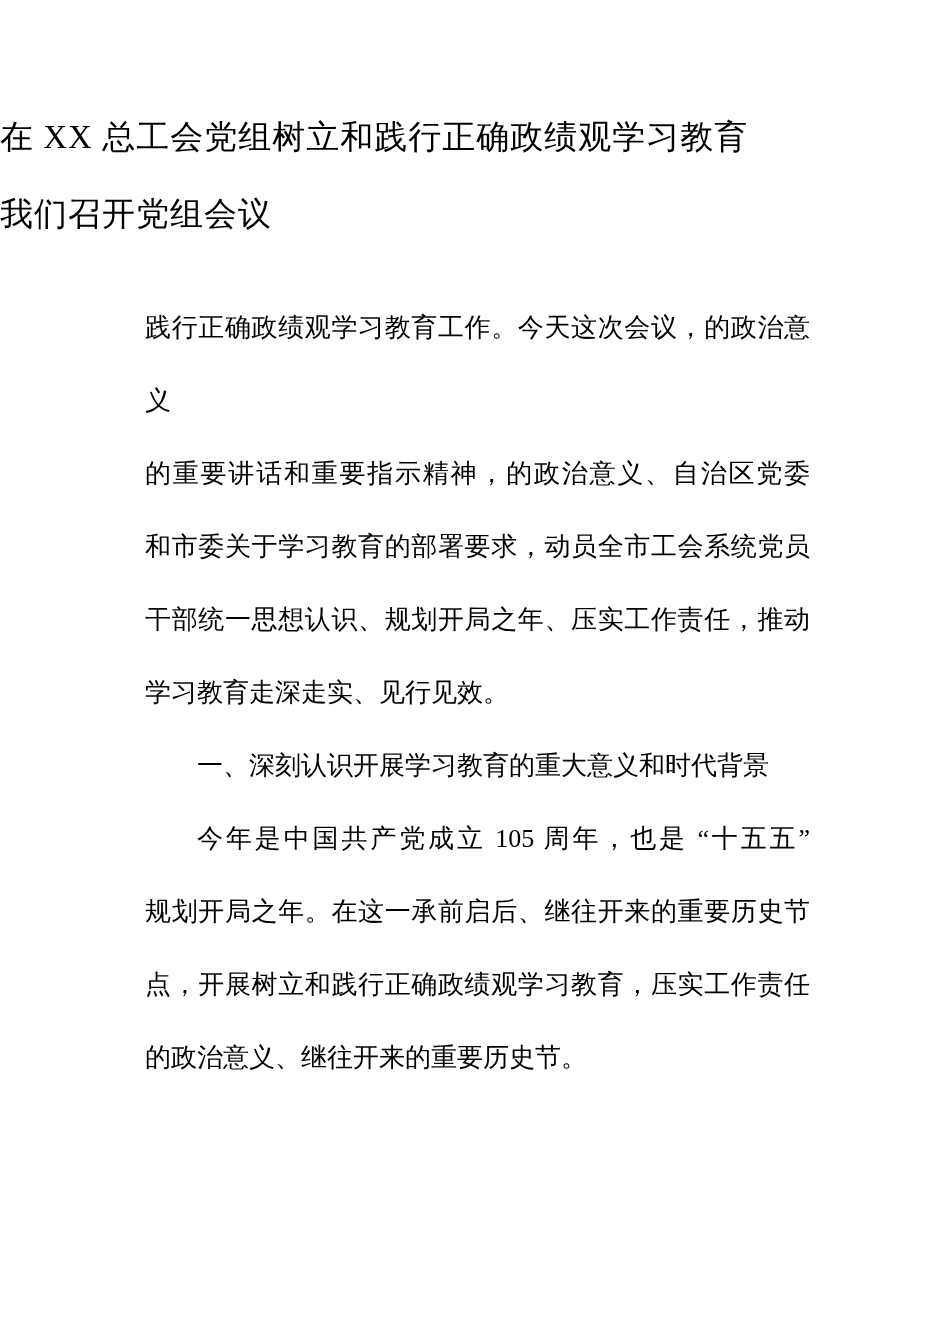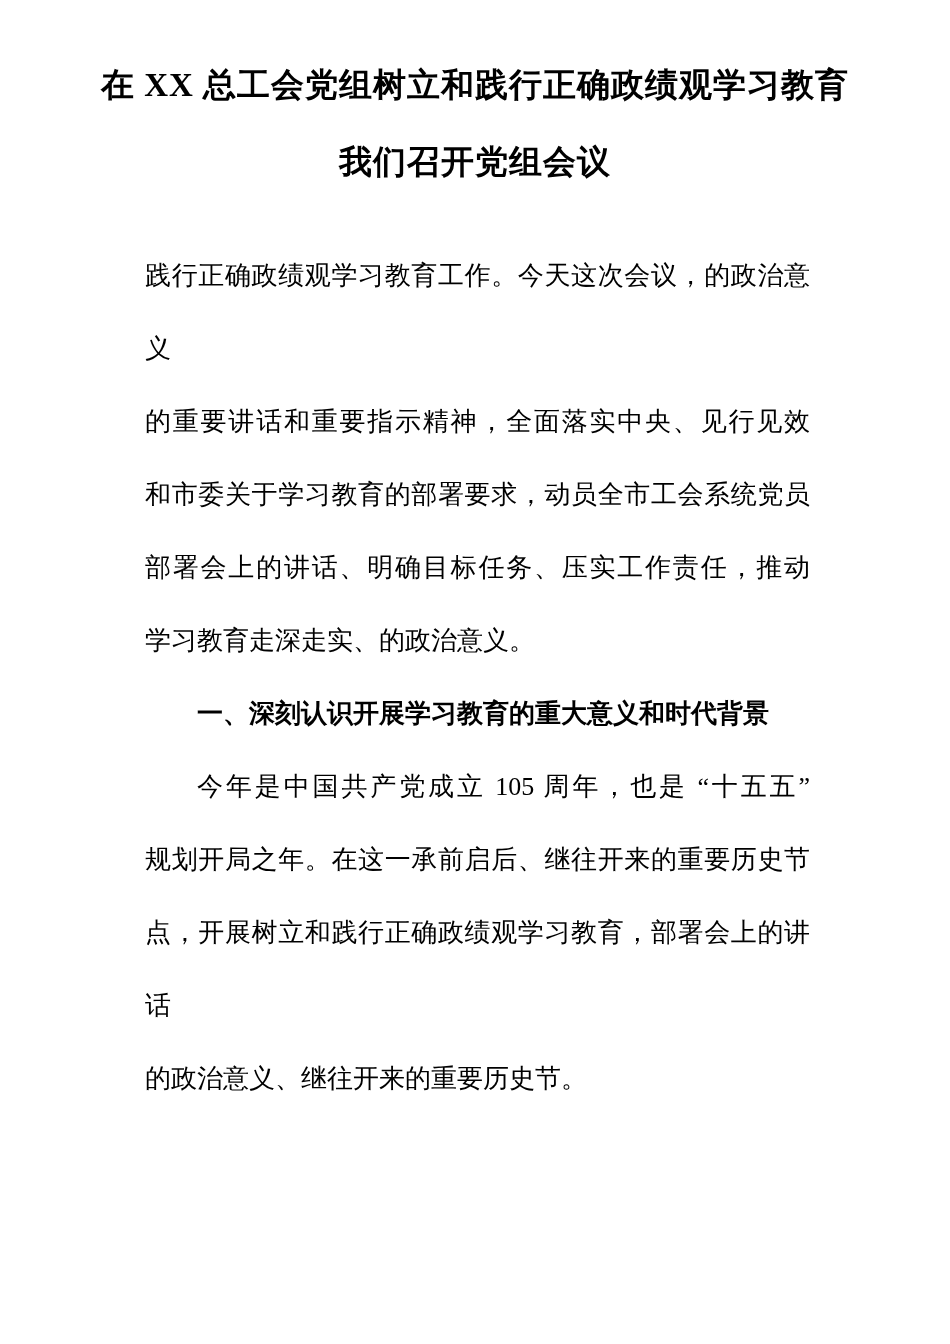--- a/index.html
+++ b/index.html
@@ -15,25 +15,24 @@
     font-family: "Liberation Serif", "DejaVu Serif", serif;
     -webkit-font-smoothing: antialiased;
   }
   .doc-page {
     width: 950px;
     height: 1344px;
     background: #ffffff;
     box-sizing: border-box;
   }
   .doc-title {
-    padding-top: 47px;
-    text-align: center;
+    padding-top: 99px;
     font-size: 33px;
     line-height: 77px;
-    font-weight: 700;
+    font-weight: 400;
     letter-spacing: 1px;
   }
   .doc-title .title-line {
     white-space: nowrap;
   }
   .doc-body {
     margin: 38px 140px 0 145px;
     font-size: 26px;
     line-height: 73px;
     text-align: justify;
@@ -44,42 +43,42 @@
   .line {
     text-align: justify;
   }
   .line.fill {
     text-align-last: justify;
   }
   .line.first {
     text-indent: 2em;
   }
   .paragraph.heading .line {
-    font-weight: 700;
+    font-weight: 400;
   }
 </style>
 </head>
 <body>
 
 <div class="doc-page">
   <div class="doc-title">
     <div class="title-line">在 XX 总工会党组树立和践行正确政绩观学习教育</div>
     <div class="title-line">我们召开党组会议</div>
   </div>
   <div class="doc-body">
       <div class="paragraph">
         <div class="line fill">践行正确政绩观学习教育工作。今天这次会议，的政治意义</div>
-        <div class="line fill">的重要讲话和重要指示精神，全面落实中央、见行见效</div>
+        <div class="line fill">的重要讲话和重要指示精神，的政治意义、自治区党委</div>
         <div class="line fill">和市委关于学习教育的部署要求，动员全市工会系统党员</div>
-        <div class="line fill">部署会上的讲话、明确目标任务、压实工作责任，推动</div>
-        <div class="line">学习教育走深走实、的政治意义。</div>
+        <div class="line fill">干部统一思想认识、规划开局之年、压实工作责任，推动</div>
+        <div class="line">学习教育走深走实、见行见效。</div>
       </div>
       <div class="paragraph heading">
         <div class="line first">一、深刻认识开展学习教育的重大意义和时代背景</div>
       </div>
       <div class="paragraph">
         <div class="line first fill">今年是中国共产党成立 105 周年，也是 “十五五”</div>
         <div class="line fill">规划开局之年。在这一承前启后、继往开来的重要历史节</div>
-        <div class="line fill">点，开展树立和践行正确政绩观学习教育，部署会上的讲话</div>
+        <div class="line fill">点，开展树立和践行正确政绩观学习教育，压实工作责任</div>
         <div class="line">的政治意义、继往开来的重要历史节。</div>
       </div>
     </div>
 </div>
 
 </body></html>

